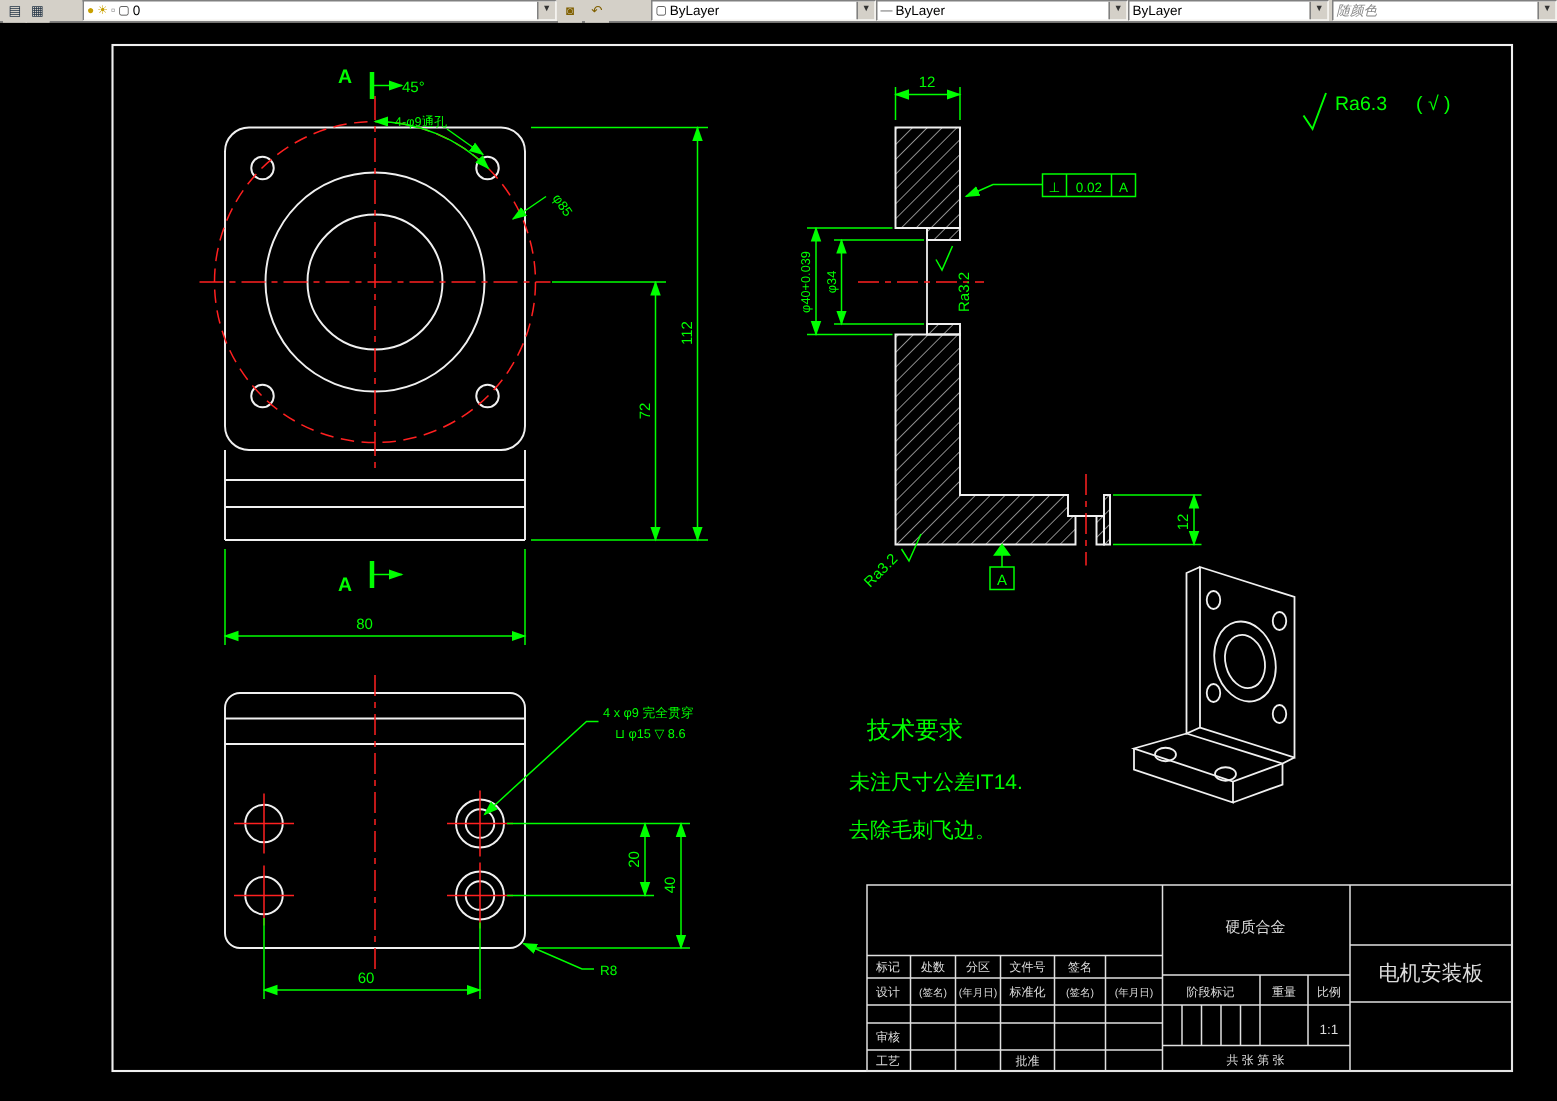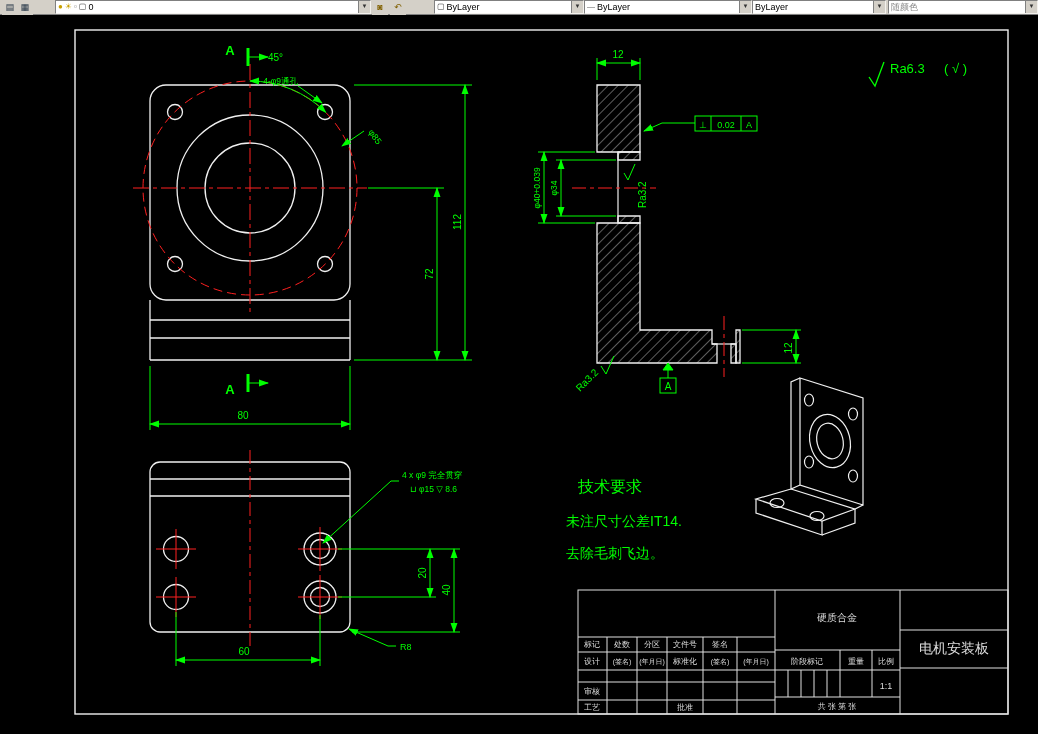--- a/index.html
+++ b/index.html
@@ -9,21 +9,21 @@
   .toolbar{position:absolute;top:0;left:0;width:1038px;height:14px;background:#d4d0c8;
            border-bottom:1px solid #808080;z-index:5;}
   .tbtn{position:absolute;top:0;width:14px;height:13px;text-align:center;line-height:12px;
         font-size:9px;color:#234;background:#d4d0c8;border:1px solid #d4d0c8;cursor:default;}
   .combo{position:absolute;top:0;height:12px;background:#fff;border:1px solid;
          border-color:#808080 #f4f2ee #f4f2ee #808080;display:flex;align-items:center;
          gap:2px;padding-left:2px;font-size:9px;color:#000;overflow:hidden;}
   .combo .arrow{margin-left:auto;flex:0 0 11px;height:100%;background:#d4d0c8;
         border-left:1px solid #808080;font-size:6px;line-height:11px;text-align:center;color:#333;}
   .mini{font-size:8px;line-height:10px;}
-  .disabled-text{color:#888;}
+  .disabled-text{color:#888;font-style:italic;}
   svg text{font-family:"Liberation Sans",sans-serif;}
 </style>
 </head>
 <body>
 
 <div class="screen">
 
   <div class="toolbar">
     <div class="tbtn" style="left:2px">▤</div>
     <div class="tbtn" style="left:17px">▦</div>

